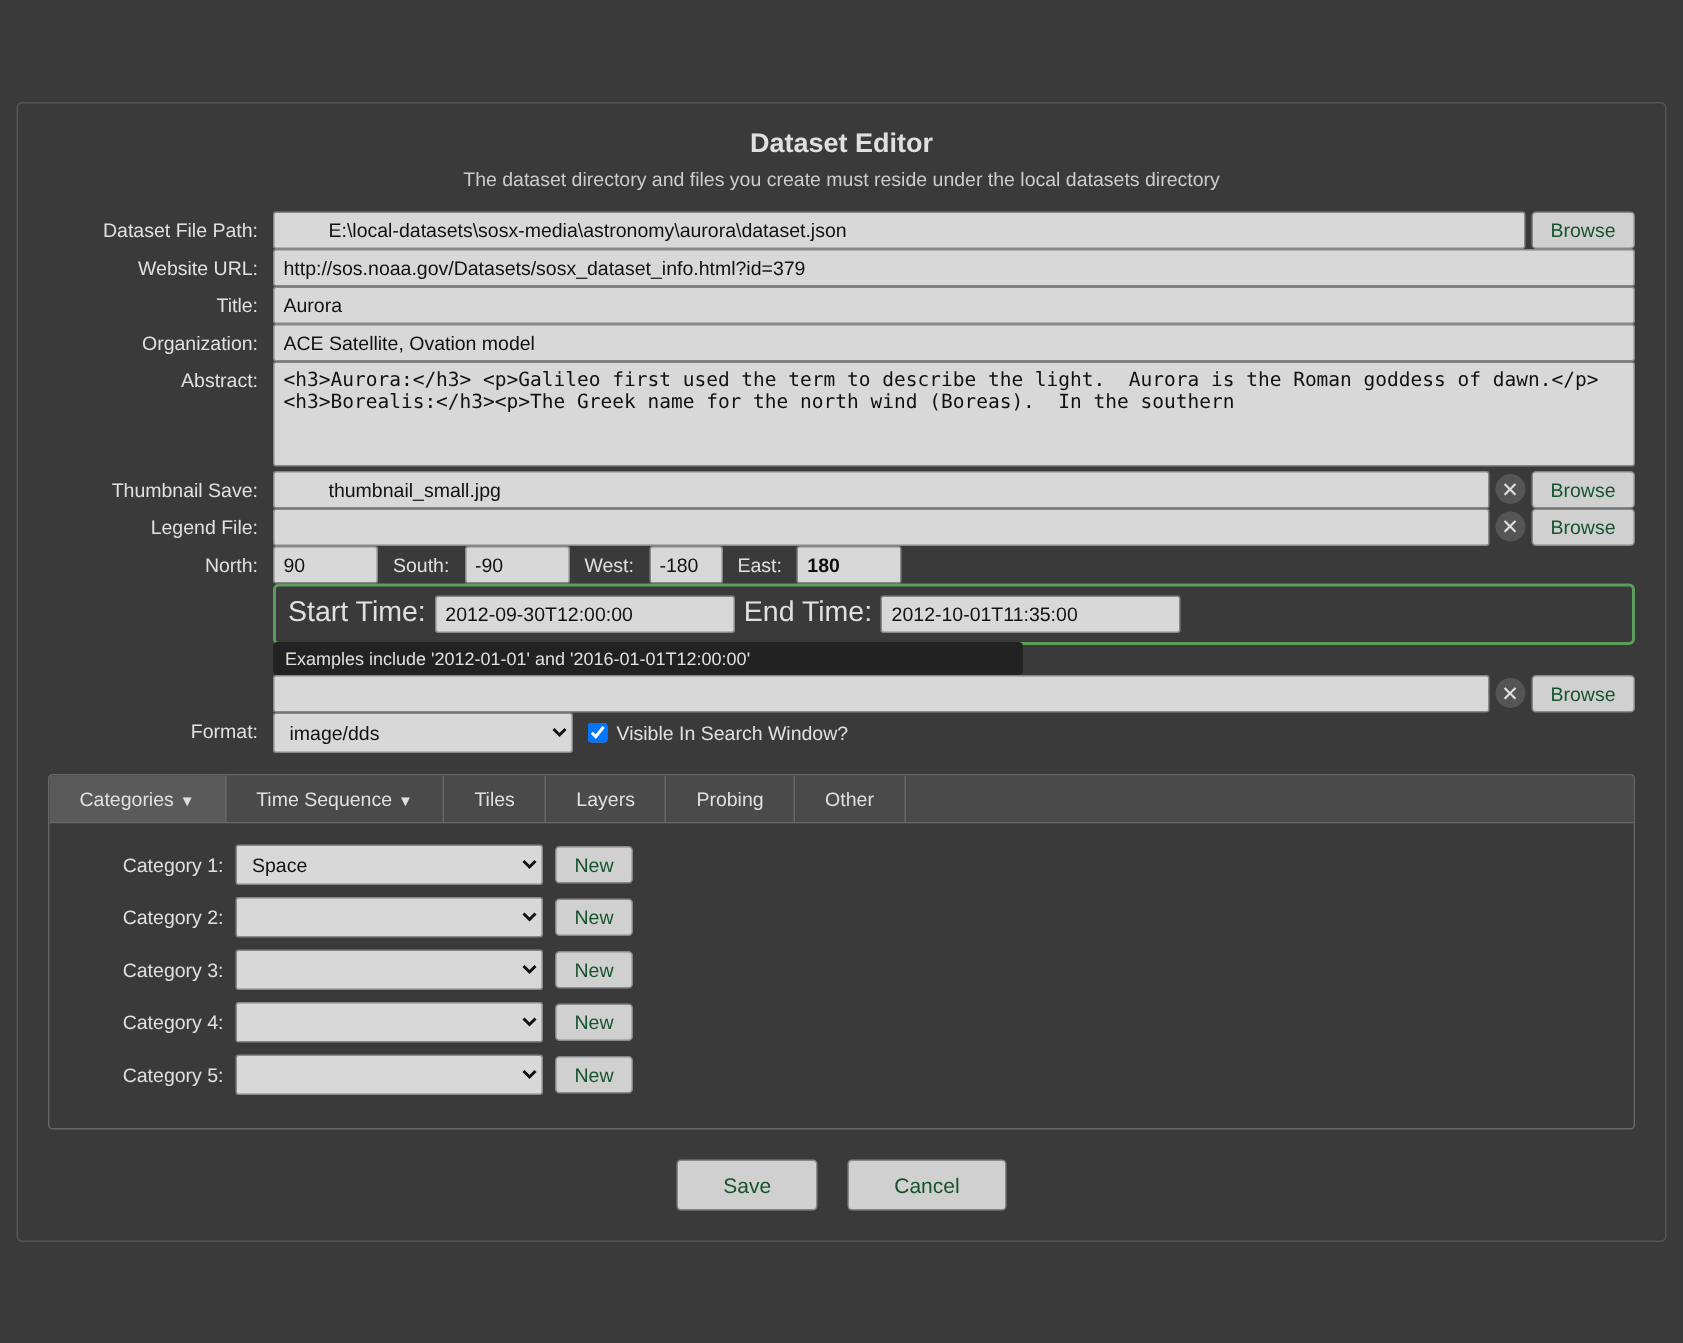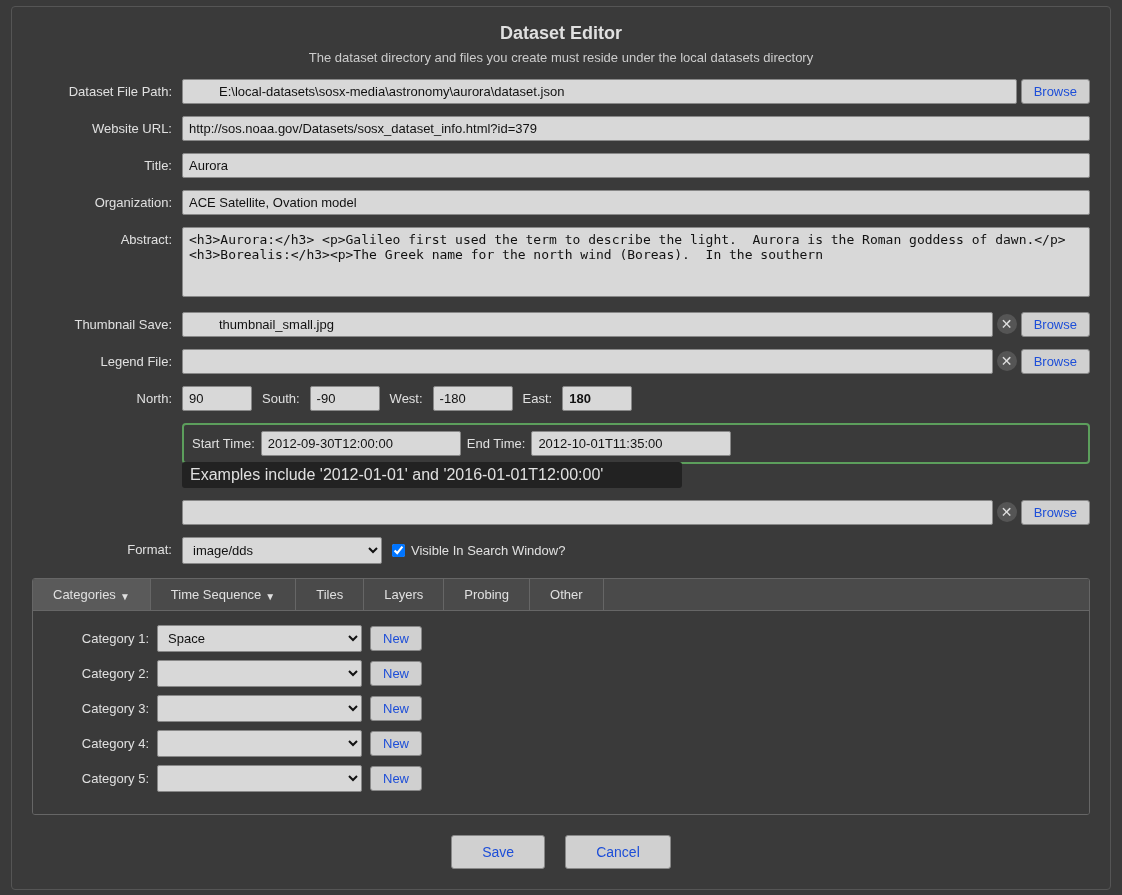--- a/index.html
+++ b/index.html
@@ -29,21 +29,21 @@
     }
     .window-subtitle {
       text-align: center;
       font-size: 13px;
       color: #ccc;
       margin-bottom: 14px;
     }
     .form-row {
       display: flex;
       align-items: flex-start;
-      margin-bottom: 12px;
+      margin-bottom: 0;
     }
     .form-label {
       text-align: right;
       min-width: 150px;
       padding-right: 10px;
       padding-top: 5px;
       color: #e0e0e0;
       font-size: 13px;
       flex-shrink: 0;
     }
@@ -71,21 +71,21 @@
     .input-with-btn input[type="text"] {
       flex: 1;
       padding-left: 36px;
     }
     .btn {
       background: #d0d0d0;
       border: 1px solid #888;
       border-radius: 3px;
       padding: 4px 12px;
       font-size: 13px;
-      color: #1d4ed8;
+      color: #14532d;
       cursor: pointer;
       white-space: nowrap;
     }
     .clear-btn {
       background: #555;
       border: none;
       border-radius: 50%;
       width: 20px;
       height: 20px;
       display: flex;
@@ -113,30 +113,30 @@
       display: flex;
       align-items: center;
       gap: 6px;
       border: 2px solid #5c9e5c;
       border-radius: 4px;
       padding: 6px 8px;
       background: transparent;
     }
     .time-label {
       color: #e0e0e0;
-      font-size: 13px;
+      font-size: 19px;
       white-space: nowrap;
     }
     .time-row input[type="text"] {
       width: 200px;
     }
     .tooltip-bar {
       background: #222;
       color: #e0e0e0;
-      font-size: 16px;
+      font-size: 12px;
       padding: 4px 8px;
       border-radius: 3px;
       margin-top: -2px;
       width: 500px;
     }
     .format-row {
       display: flex;
       align-items: center;
       gap: 10px;
     }
@@ -271,21 +271,21 @@
   </div>
 
   <div class="form-row">
     <div class="form-label">North:</div>
     <div class="form-control">
       <div class="coord-row">
         <input type="text" style="width: 70px;" value="90">
         <span class="coord-label">South:</span>
         <input type="text" style="width: 70px;" value="-90">
         <span class="coord-label">West:</span>
-        <input type="text" style="width: 80px;" value="-180">
+        <input type="text" style="width: 49px;" value="-180">
         <span class="coord-label">East:</span>
         <input type="text" style="width: 70px; font-weight: bold;" value="180">
       </div>
     </div>
   </div>
 
   <div class="form-row">
     <div class="form-label"></div>
     <div class="form-control">
       <div class="time-row">

